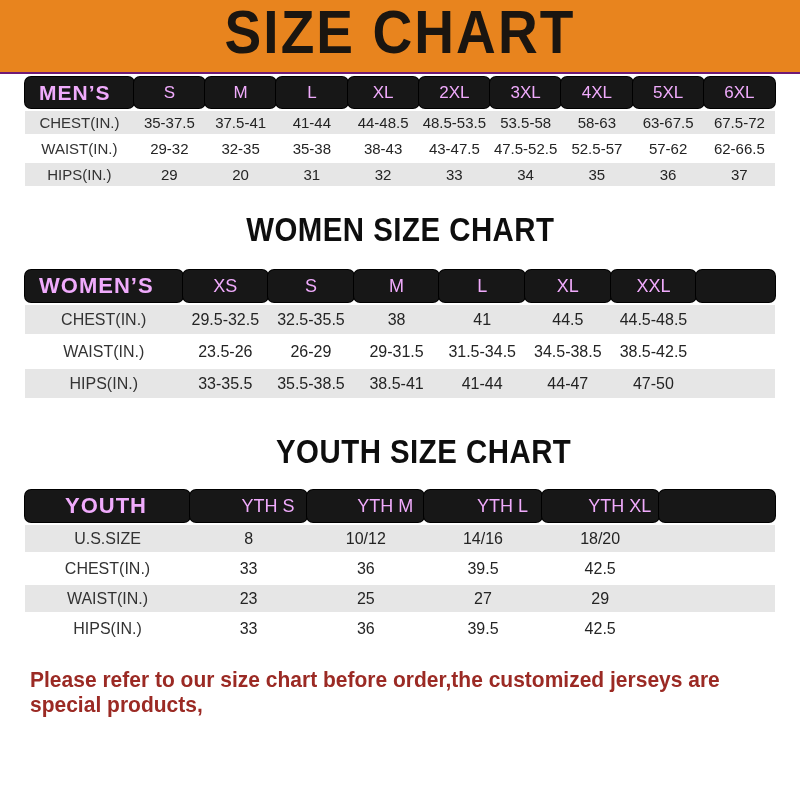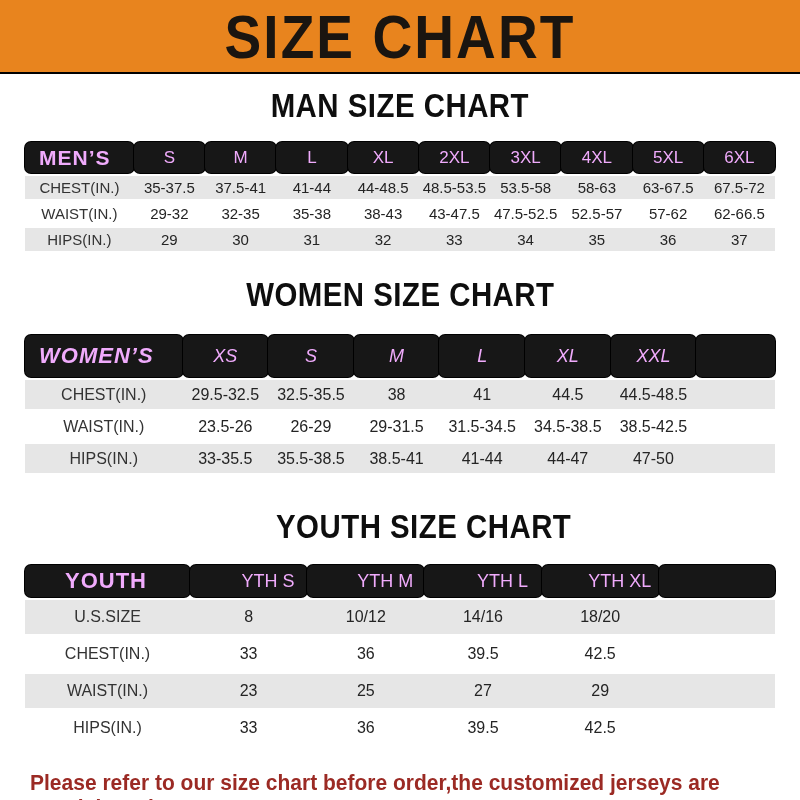--- a/index.html
+++ b/index.html
@@ -9,22 +9,22 @@
     background: #ffffff;
     font-family: "Liberation Sans", sans-serif;
     overflow: hidden;
   }
   .page { width: 800px; height: 800px; background: #fff; }
 
   
   .banner {
     height: 74px;
     background: #E8841E;
-    display: flex; align-items: center; justify-content: center;
-    border-bottom: 2px solid #000000;
+    display: flex; align-items: flex-start; justify-content: center;
+    border-bottom: 2px solid #701a75;
   }
   .banner h1 {
     margin: 0;
     font-size: 54px;
     font-weight: bold;
     letter-spacing: 2px;
     color: #1a1510;
     transform: scale(1.02, 1.14);
   }
 
@@ -73,30 +73,30 @@
   tbody tr:nth-child(odd) td { background: #E6E6E6; }
   tbody tr:nth-child(even) td { background: #FFFFFF; }
   tbody td.row-label { color: #333; }
 
   
   .table-men thead th { height: 31px; font-size: 17px; }
   .table-men thead th.corner { width: 14.5%; font-size: 21px; }
   .table-men tbody td { height: 23px; font-size: 15px; }
 
   
-  .table-women thead th { height: 42px; font-size: 18px; font-style: italic; }
+  .table-women thead th { height: 32px; font-size: 18px; }
   .table-women thead th.corner { width: 21%; font-size: 22px; }
   .table-women th.filler, .table-women td.filler { width: 10.5%; }
   .table-women tbody td { height: 29px; font-size: 16px; }
 
   
   .table-youth thead th { height: 32px; font-size: 18px; padding-left: 40px; }
   .table-youth thead th.corner { width: 22%; font-size: 22px; }
   .table-youth th.filler, .table-youth td.filler { width: 15.5%; }
-  .table-youth tbody td { height: 34px; font-size: 16px; }
+  .table-youth tbody td { height: 27px; font-size: 16px; }
 
   
   .footer-note {
     padding: 22px 20px 0 30px;
   }
   .footer-note p {
     margin: 0 0 7px 0;
     font-size: 21px;
     font-weight: bold;
     color: #9B2A24;
@@ -108,23 +108,20 @@
 </head>
 <body>
 
 <div class="page">
 
   <header class="banner">
     <h1>SIZE CHART</h1>
   </header>
 
   <section>
-    <h2 class="section-heading heading-man">
-      <span>MAN SIZE CHART</span>
-    </h2>
     <table class="table-men">
       <thead>
           <tr>
             <th class="corner">MEN’S</th>
             <th class="size-col">S</th>
             <th class="size-col">M</th>
             <th class="size-col">L</th>
             <th class="size-col">XL</th>
             <th class="size-col">2XL</th>
             <th class="size-col">3XL</th>
@@ -154,21 +151,21 @@
             <td class="value-cell">38-43</td>
             <td class="value-cell">43-47.5</td>
             <td class="value-cell">47.5-52.5</td>
             <td class="value-cell">52.5-57</td>
             <td class="value-cell">57-62</td>
             <td class="value-cell">62-66.5</td>
           </tr>
           <tr>
             <td class="row-label">HIPS(IN.)</td>
             <td class="value-cell">29</td>
-            <td class="value-cell">30</td>
+            <td class="value-cell">20</td>
             <td class="value-cell">31</td>
             <td class="value-cell">32</td>
             <td class="value-cell">33</td>
             <td class="value-cell">34</td>
             <td class="value-cell">35</td>
             <td class="value-cell">36</td>
             <td class="value-cell">37</td>
           </tr>
         </tbody>
     </table>

